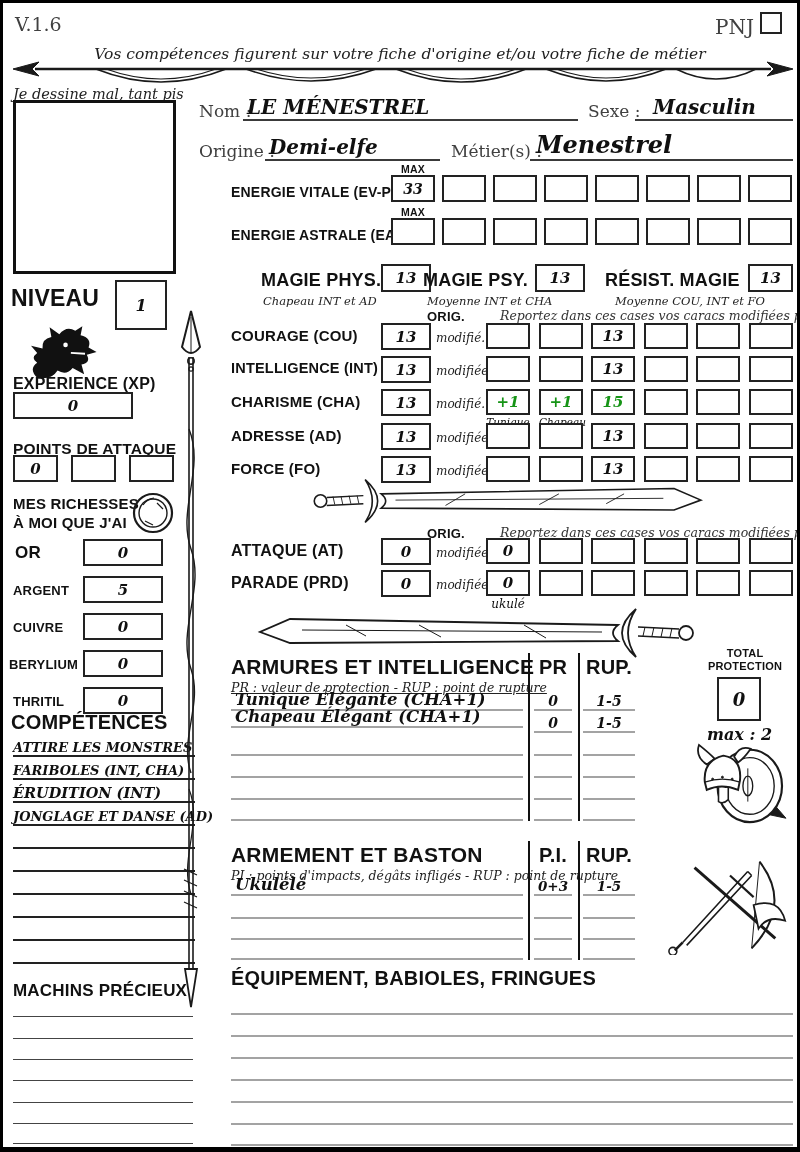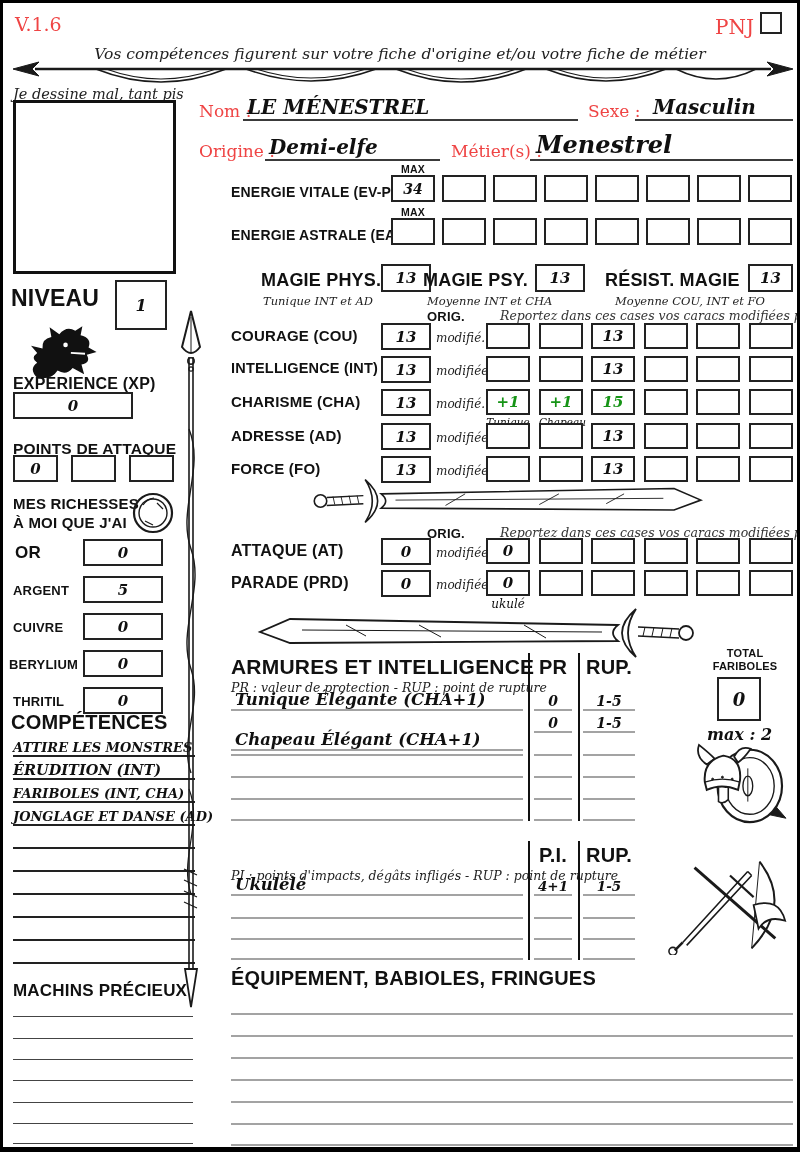--- a/index.html
+++ b/index.html
@@ -2,21 +2,21 @@
 <html style="--green: #169416;"><head>
 <meta charset="utf-8">
 <style>
   :root{ --green:#169416; --ink:#111; }
   html,body{margin:0;padding:0;background:#888;}
   .page{position:relative;width:800px;height:1152px;margin:0 auto;background:#fff;
         border:3px solid #000;border-bottom:5px solid #000;box-sizing:border-box;overflow:hidden;}
   .abs{position:absolute;}
   .lbl{position:absolute;font-family:"Liberation Sans",sans-serif;font-weight:800;color:var(--ink);
        letter-spacing:.2px;white-space:nowrap;}
-  .ser{position:absolute;font-family:"DejaVu Serif",serif;color:#ef4444;white-space:nowrap;}
+  .ser{position:absolute;font-family:"DejaVu Serif",serif;color:#404040;white-space:nowrap;}
   .cal{position:absolute;font-family:"DejaVu Serif",serif;font-style:italic;color:#222;white-space:nowrap;}
   .hand{font-family:"DejaVu Serif",serif;font-style:italic;font-weight:700;color:#101010;white-space:nowrap;}
   .box{position:absolute;border:2px solid #222;background:#fff;display:flex;align-items:center;justify-content:center;box-sizing:border-box;}
   .cell{width:44px;height:26px;}
   .uline{position:absolute;border-bottom:2px solid #3a3a3a;display:flex;align-items:flex-end;box-sizing:border-box;}
   .rline{position:absolute;border-bottom:2px solid #a3a3a3;display:flex;align-items:flex-end;box-sizing:border-box;}
   .thin{border-bottom-width:1.5px;border-bottom-color:#444;}
   .vline{position:absolute;width:0;border-left:2px solid #111;}
   .green{color:var(--green);}
   .ctr{justify-content:center;text-align:center;}
@@ -113,24 +113,24 @@
   <div class="box" style="left:80px;top:684px;width:80px;height:27px;">
       <span class="hand" style="font-size:15px;">0</span>
     </div>
 
   <div class="lbl" style="left:8px;top:708px;font-size:20px;">COMPÉTENCES</div>
   <div class="abs" style="left:10px;top:731px;width:182px;">
     <div class="skrow">
         <span class="hand" style="font-size:13px;">ATTIRE LES MONSTRES</span>
       </div>
     <div class="skrow">
+        <span class="hand" style="font-size:13px;">FARIBOLES (INT, CHA)</span>
+      </div>
+    <div class="skrow">
         <span class="hand" style="font-size:14.5px;">ÉRUDITION (INT)</span>
-      </div>
-    <div class="skrow">
-        <span class="hand" style="font-size:13px;">FARIBOLES (INT, CHA)</span>
       </div>
     <div class="skrow">
         <span class="hand" style="font-size:13px;">JONGLAGE ET DANSE (AD)</span>
       </div>
     <div class="skrow">
         <span class="hand" style="font-size:13px;"></span>
       </div>
     <div class="skrow">
         <span class="hand" style="font-size:13px;"></span>
       </div>
@@ -185,21 +185,21 @@
     <span class="hand" style="font-size:20px;margin-left:4px;">Demi-elfe</span>
   </div>
   <div class="ser" style="left:448px;top:138px;font-size:17px;">Métier(s) :</div>
   <div class="uline" style="left:527px;top:132px;width:263px;height:26px;">
     <span class="hand" style="font-size:24px;margin-left:6px;">Menestrel</span>
   </div>
 
   <div class="lbl" style="left:228px;top:181px;font-size:14px;">ENERGIE VITALE (EV-PV)</div>
   <div class="lbl ctr" style="left:388px;top:160px;width:44px;font-size:10.5px;text-align:center;">MAX</div>
   <div class="box" style="left:388px;top:172px;width:44px;height:27px;">
-      <span class="hand" style="font-size:14px;">34</span>
+      <span class="hand" style="font-size:14px;">33</span>
     </div>
   <div class="box" style="left:439px;top:172px;width:44px;height:27px;"></div>
   <div class="box" style="left:490px;top:172px;width:44px;height:27px;"></div>
   <div class="box" style="left:541px;top:172px;width:44px;height:27px;"></div>
   <div class="box" style="left:592px;top:172px;width:44px;height:27px;"></div>
   <div class="box" style="left:643px;top:172px;width:44px;height:27px;"></div>
   <div class="box" style="left:694px;top:172px;width:44px;height:27px;"></div>
   <div class="box" style="left:745px;top:172px;width:44px;height:27px;"></div>
 
   <div class="lbl" style="left:228px;top:224px;font-size:14px;">ENERGIE ASTRALE (EA-PA)</div>
@@ -212,21 +212,21 @@
   <div class="box" style="left:541px;top:215px;width:44px;height:27px;"></div>
   <div class="box" style="left:592px;top:215px;width:44px;height:27px;"></div>
   <div class="box" style="left:643px;top:215px;width:44px;height:27px;"></div>
   <div class="box" style="left:694px;top:215px;width:44px;height:27px;"></div>
   <div class="box" style="left:745px;top:215px;width:44px;height:27px;"></div>
 
   <div class="lbl" style="left:258px;top:267px;font-size:18px;">MAGIE PHYS.</div>
   <div class="box" style="left:378px;top:261px;width:50px;height:28px;">
       <span class="hand" style="font-size:15px;">13</span>
     </div>
-  <div class="cal" style="left:260px;top:291px;font-size:11.5px;">Tunique INT et AD</div>
+  <div class="cal" style="left:260px;top:291px;font-size:11.5px;">Chapeau INT et AD</div>
 
   <div class="lbl" style="left:420px;top:267px;font-size:18px;">MAGIE PSY.</div>
   <div class="box" style="left:532px;top:261px;width:50px;height:28px;">
       <span class="hand" style="font-size:15px;">13</span>
     </div>
   <div class="cal" style="left:424px;top:291px;font-size:11.5px;">Moyenne INT et CHA</div>
 
   <div class="lbl" style="left:602px;top:267px;font-size:18px;">RÉSIST. MAGIE</div>
   <div class="box" style="left:745px;top:261px;width:45px;height:28px;">
       <span class="hand" style="font-size:15px;">13</span>
@@ -430,37 +430,37 @@
         <path d="M24,23 L26,32 M33,23 L35,32 M42,22 L44,31 M51,22 L53,31" stroke-width="1"></path>
         <path d="M60,4 Q76,28 60,52 Q88,28 60,4 Z" fill="#fff" stroke-width="1.8"></path>
         <path d="M78,20 L406,14 L436,27 L406,38 L78,36 Q88,28 78,20 Z" fill="#fff" stroke-width="1.8"></path>
         <path d="M94,27 L394,25" stroke-width="1"></path>
         <path d="M150,33 L172,20 M255,32 L277,20 M330,31 L350,20" stroke-width="1"></path>
       </g>
     </svg>
   </div>
 
   <div class="lbl" style="left:228px;top:652px;font-size:21px;">ARMURES ET INTELLIGENCE</div>
-  <div class="cal" style="left:228px;top:677px;font-size:12.5px;">PR : valeur de protection - RUP : point de rupture</div>
+  <div class="cal" style="left:228px;top:677px;font-size:12.5px;text-decoration:underline;">PR : valeur de protection - RUP : point de rupture</div>
   <div class="lbl ctr" style="left:525px;top:653px;width:50px;font-size:20px;text-align:center;">PR</div>
   <div class="lbl ctr" style="left:577px;top:653px;width:58px;font-size:20px;text-align:center;">RUP.</div>
   <div class="vline" style="left:525px;top:650px;height:168px;"></div>
   <div class="vline" style="left:575px;top:650px;height:168px;"></div>
 
   <div class="rline" style="left:228px;top:686px;width:292px;height:22px;">
       <span class="hand" style="font-size:16.5px;margin-left:4px;">Tunique Élégante (CHA+1)</span>
     </div>
   <div class="rline ctr" style="left:531px;top:686px;width:38px;height:22px;">
       <span class="hand" style="font-size:14px;margin:0 auto;">0</span>
     </div>
   <div class="rline ctr" style="left:580px;top:686px;width:52px;height:22px;">
       <span class="hand" style="font-size:14px;margin:0 auto;">1-5</span>
     </div>
 
-  <div class="rline" style="left:228px;top:708px;width:292px;height:40px;">
+  <div class="rline" style="left:228px;top:708px;width:292px;height:17px;">
       <span class="hand" style="font-size:16.5px;margin-left:4px;">Chapeau Élégant (CHA+1)</span>
     </div>
   <div class="rline ctr" style="left:531px;top:708px;width:38px;height:22px;">
       <span class="hand" style="font-size:14px;margin:0 auto;">0</span>
     </div>
   <div class="rline ctr" style="left:580px;top:708px;width:52px;height:22px;">
       <span class="hand" style="font-size:14px;margin:0 auto;">1-5</span>
     </div>
 
   <div class="rline" style="left:228px;top:731px;width:292px;height:22px;"></div>
@@ -470,21 +470,21 @@
   <div class="rline" style="left:531px;top:753px;width:38px;height:22px;"></div>
   <div class="rline" style="left:580px;top:753px;width:52px;height:22px;"></div>
   <div class="rline" style="left:228px;top:775px;width:292px;height:22px;"></div>
   <div class="rline" style="left:531px;top:775px;width:38px;height:22px;"></div>
   <div class="rline" style="left:580px;top:775px;width:52px;height:22px;"></div>
   <div class="rline" style="left:228px;top:796px;width:292px;height:22px;"></div>
   <div class="rline" style="left:531px;top:796px;width:38px;height:22px;"></div>
   <div class="rline" style="left:580px;top:796px;width:52px;height:22px;"></div>
 
   <div class="lbl ctr" style="left:692px;top:644px;width:100px;font-size:11px;text-align:center;">TOTAL</div>
-  <div class="lbl ctr" style="left:692px;top:657px;width:100px;font-size:11px;text-align:center;">FARIBOLES</div>
+  <div class="lbl ctr" style="left:692px;top:657px;width:100px;font-size:11px;text-align:center;">PROTECTION</div>
   <div class="box" style="left:714px;top:674px;width:44px;height:44px;border-width:2.5px;">
     <span class="hand" style="font-size:18px;">0</span>
   </div>
   <div class="hand abs" style="left:704px;top:722px;font-size:16px;position:absolute;">max : 2</div>
 
   <div class="abs" style="left:686px;top:738px;">
     <svg width="102" height="86" viewBox="0 0 100 88" fill="none" stroke="#1a1a1a">
       <polygon points="84,64 97,79 78,75" fill="#1a1a1a"></polygon>
       <ellipse cx="60" cy="46" rx="33" ry="37" fill="#fff" stroke-width="2.2"></ellipse>
       <ellipse cx="60" cy="46" rx="25" ry="29" stroke-width="1.4"></ellipse>
@@ -494,31 +494,32 @@
       <path d="M44,16 Q50,4 61,8 Q54,18 48,22 Z" fill="#fff" stroke-width="1.8"></path>
       <path d="M14,42 Q12,20 33,15 Q52,18 50,40 L48,50 Q31,43 16,50 Z" fill="#fff" stroke-width="2"></path>
       <path d="M14,42 Q32,36 50,42" stroke-width="1.4"></path>
       <path d="M28,48 L28,62 Q33,65 38,60 L38,48" fill="#fff" stroke-width="1.6"></path>
       <circle cx="22" cy="39" r="1" fill="#1a1a1a"></circle>
         <circle cx="32" cy="37" r="1" fill="#1a1a1a"></circle>
         <circle cx="42" cy="39" r="1" fill="#1a1a1a"></circle>
     </svg>
   </div>
 
+  <div class="lbl" style="left:228px;top:840px;font-size:21px;">ARMEMENT ET BASTON</div>
   <div class="cal" style="left:228px;top:865px;font-size:12.5px;">PI : points d'impacts, dégâts infligés - RUP : point de rupture</div>
   <div class="lbl ctr" style="left:525px;top:841px;width:50px;font-size:20px;text-align:center;">P.I.</div>
   <div class="lbl ctr" style="left:577px;top:841px;width:58px;font-size:20px;text-align:center;">RUP.</div>
   <div class="vline" style="left:525px;top:838px;height:119px;"></div>
   <div class="vline" style="left:575px;top:838px;height:119px;"></div>
 
   <div class="rline" style="left:228px;top:871px;width:292px;height:22px;">
       <span class="hand" style="font-size:16.5px;margin-left:4px;margin-top:16px;">Ukulélé</span>
     </div>
   <div class="rline ctr" style="left:531px;top:871px;width:38px;height:22px;">
-      <span class="hand" style="font-size:13.5px;margin:0 auto;">4+1</span>
+      <span class="hand" style="font-size:13.5px;margin:0 auto;">0+3</span>
     </div>
   <div class="rline ctr" style="left:580px;top:871px;width:52px;height:22px;">
       <span class="hand" style="font-size:13.5px;margin:0 auto;">1-5</span>
     </div>
 
   <div class="rline" style="left:228px;top:894px;width:292px;height:22px;"></div>
   <div class="rline" style="left:531px;top:894px;width:38px;height:22px;"></div>
   <div class="rline" style="left:580px;top:894px;width:52px;height:22px;"></div>
   <div class="rline" style="left:228px;top:915px;width:292px;height:22px;"></div>
   <div class="rline" style="left:531px;top:915px;width:38px;height:22px;"></div>

